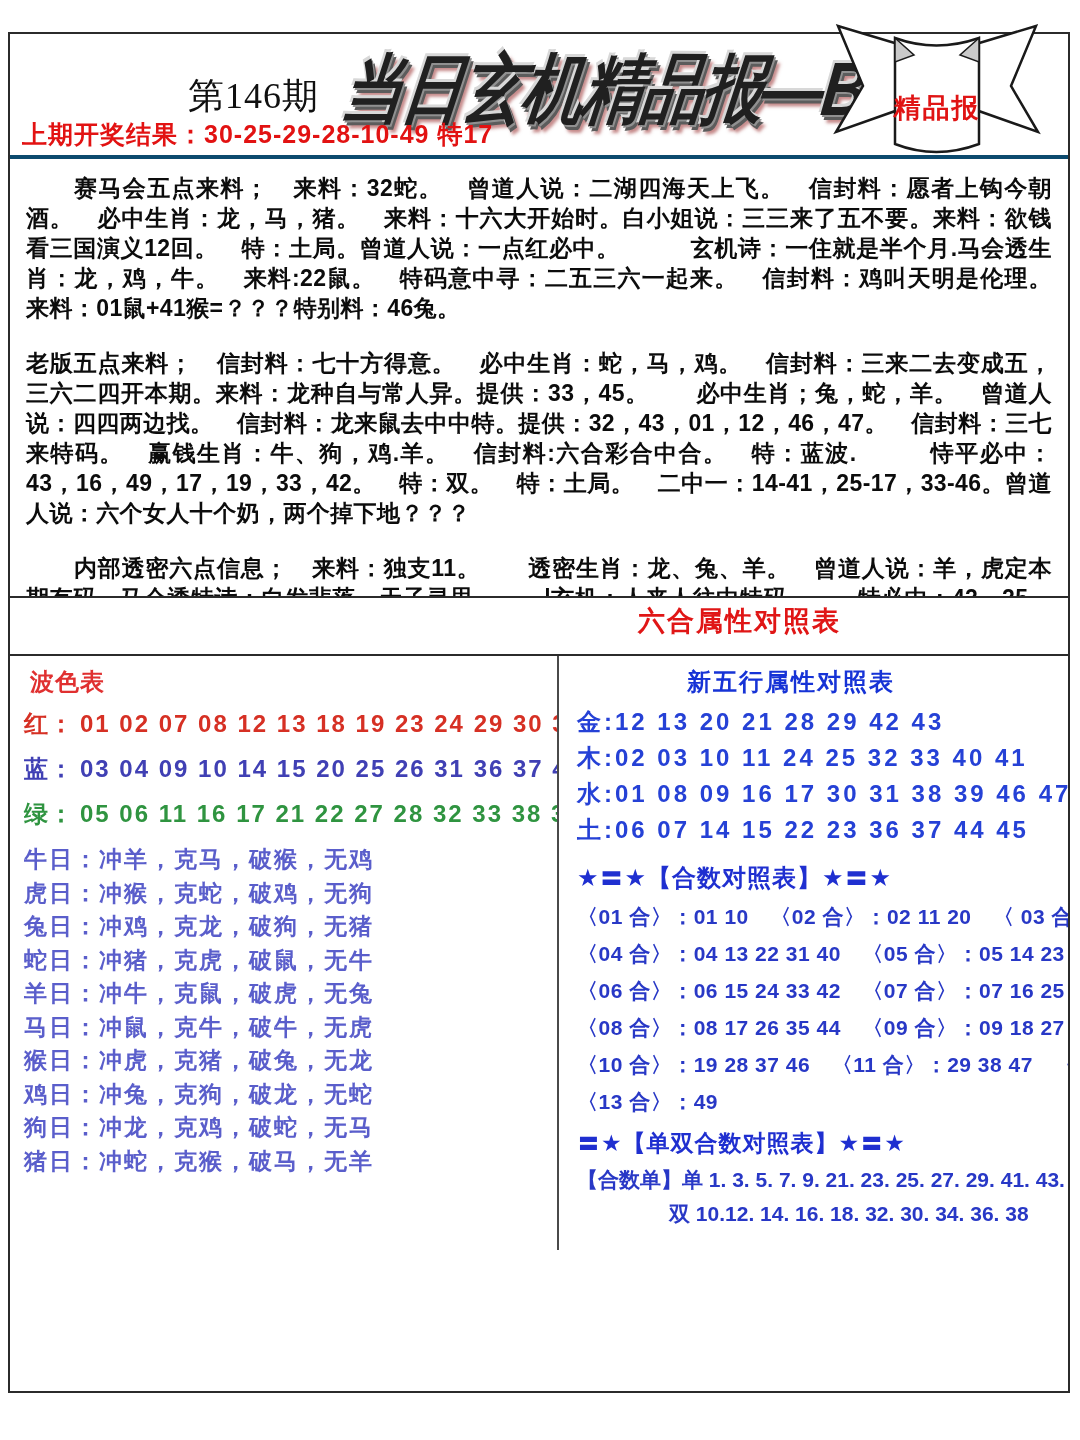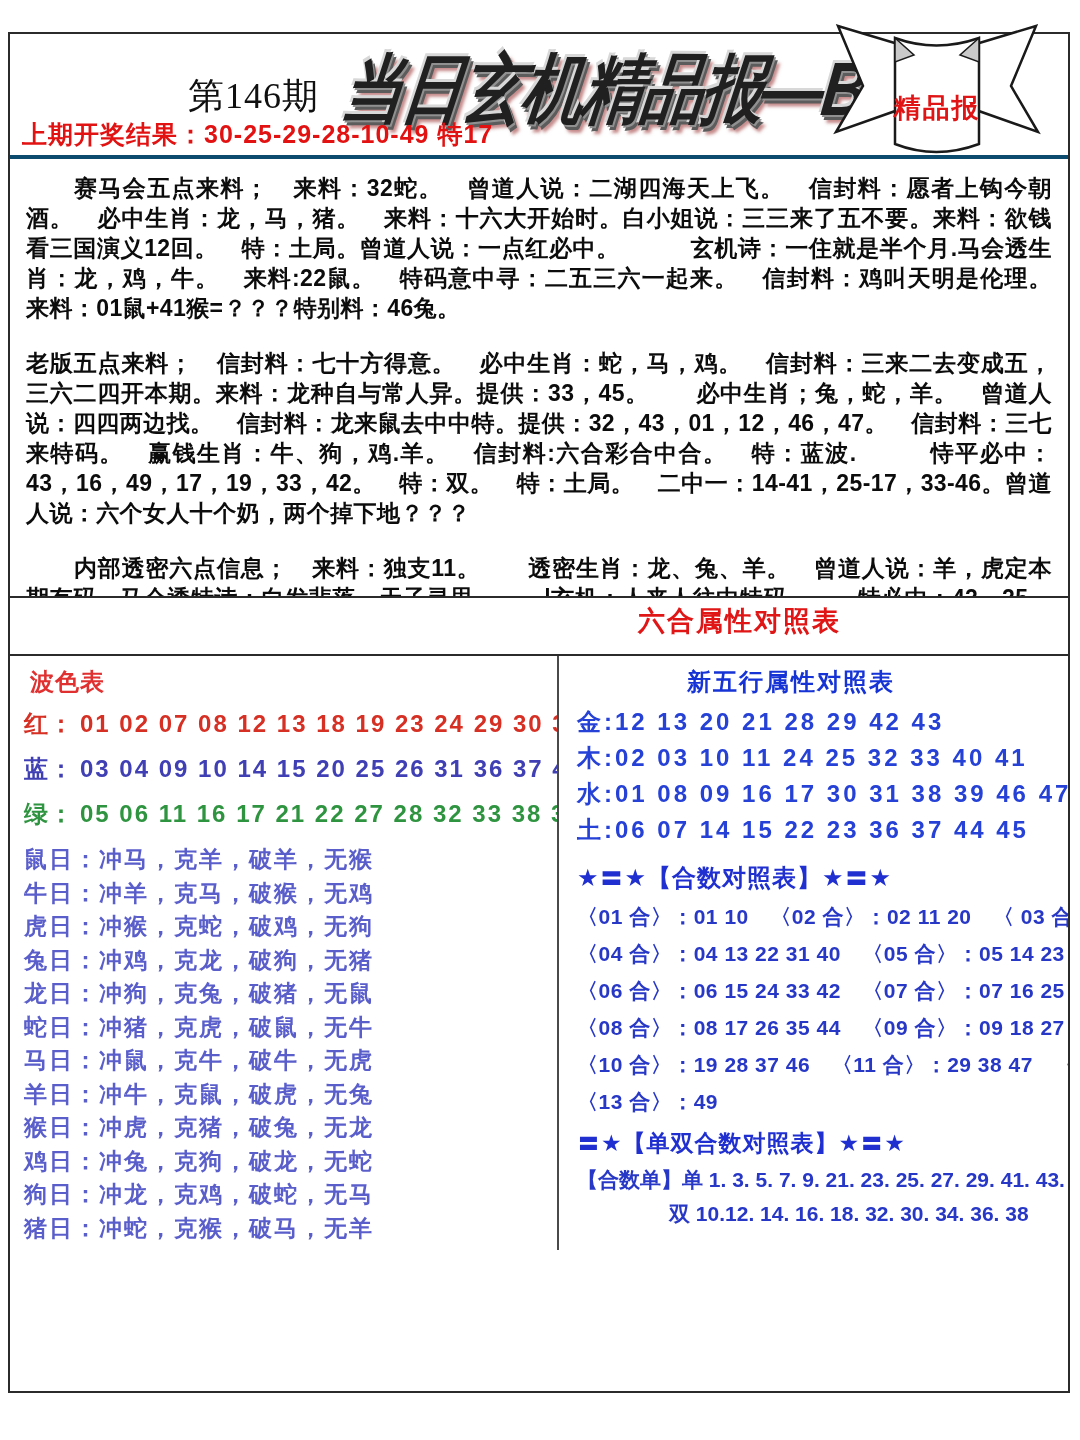--- a/index.html
+++ b/index.html
@@ -97,28 +97,26 @@
         <div class="bose-title">波色表</div>
         <div class="bose-row">
           <span class="c-red">红：</span><span class="c-red nums">01 02 07 08 12 13 18 19 23 24 29 30 34 35 40 45 46</span>
         </div>
         <div class="bose-row">
           <span class="c-blue">蓝：</span><span class="c-blue nums">03 04 09 10 14 15 20 25 26 31 36 37 41 42 47 48</span>
         </div>
         <div class="bose-row">
           <span class="c-green">绿：</span><span class="c-green nums">05 06 11 16 17 21 22 27 28 32 33 38 39 43 44 49</span>
         </div>
-        <div class="zodiac-row">鼠日：冲马，克羊，破羊，无猴</div>
         <div class="zodiac-row">牛日：冲羊，克马，破猴，无鸡</div>
         <div class="zodiac-row">虎日：冲猴，克蛇，破鸡，无狗</div>
         <div class="zodiac-row">兔日：冲鸡，克龙，破狗，无猪</div>
-        <div class="zodiac-row">龙日：冲狗，克兔，破猪，无鼠</div>
         <div class="zodiac-row">蛇日：冲猪，克虎，破鼠，无牛</div>
+        <div class="zodiac-row">羊日：冲牛，克鼠，破虎，无兔</div>
         <div class="zodiac-row">马日：冲鼠，克牛，破牛，无虎</div>
-        <div class="zodiac-row">羊日：冲牛，克鼠，破虎，无兔</div>
         <div class="zodiac-row">猴日：冲虎，克猪，破兔，无龙</div>
         <div class="zodiac-row">鸡日：冲兔，克狗，破龙，无蛇</div>
         <div class="zodiac-row">狗日：冲龙，克鸡，破蛇，无马</div>
         <div class="zodiac-row">猪日：冲蛇，克猴，破马，无羊</div>
       </div>
 
       <div class="col-right">
         <div class="wuxing-title">新五行属性对照表</div>
         <div class="wuxing-row">金:12 13 20 21 28 29 42 43</div>
         <div class="wuxing-row">木:02 03 10 11 24 25 32 33 40 41</div>

